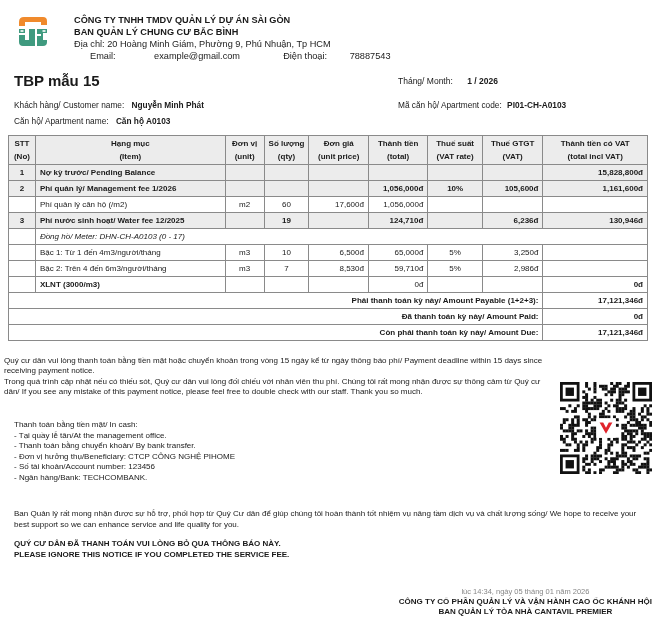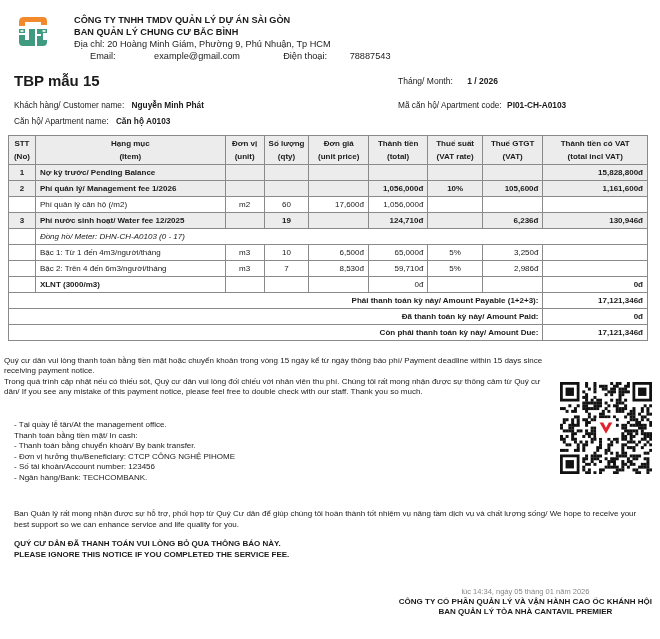--- a/index.html
+++ b/index.html
@@ -217,22 +217,22 @@
     </tr>
   </tbody>
 </table>
 
 <div class="notes">
   <div>Quý cư dân vui lòng thanh toán bằng tiền mặt hoặc chuyển khoản trong vòng 15 ngày kể từ ngày thông báo phí/ Payment deadline within 15 days since receiving payment notice.</div>
   <div>Trong quá trình cập nhật nếu có thiếu sót, Quý cư dân vui lòng đối chiếu với nhân viên thu phí. Chúng tôi rất mong nhận được sự thông cảm từ Quý cư dân/ If you see any mistake of this payment notice, please feel free to double check with our staff. Thank you so much.</div>
 </div>
 
 <div class="cash">
+  <div>Thanh toán bằng tiền mặt/ In cash:</div>
   <div>- Tại quầy lễ tân/At the management office.</div>
-  <div>Thanh toán bằng tiền mặt/ In cash:</div>
   <div>- Thanh toán bằng chuyển khoản/ By bank transfer.</div>
   <div>- Đơn vị hưởng thụ/Beneficiary: CTCP CÔNG NGHỆ PIHOME</div>
   <div>- Số tài khoản/Account number: 123456</div>
   <div>- Ngân hàng/Bank: TECHCOMBANK.</div>
 </div>
 
 <div class="support">Ban Quản lý rất mong nhận được sự hỗ trợ, phối hợp từ Quý Cư dân để giúp chúng tôi hoàn thành tốt nhiệm vụ nâng tầm dịch vụ và chất lượng sống/ We hope to receive your best support so we can enhance service and life quality for you.</div>
 
 <div class="ignore">
   <div>QUÝ CƯ DÂN ĐÃ THANH TOÁN VUI LÒNG BỎ QUA THÔNG BÁO NÀY.</div>

